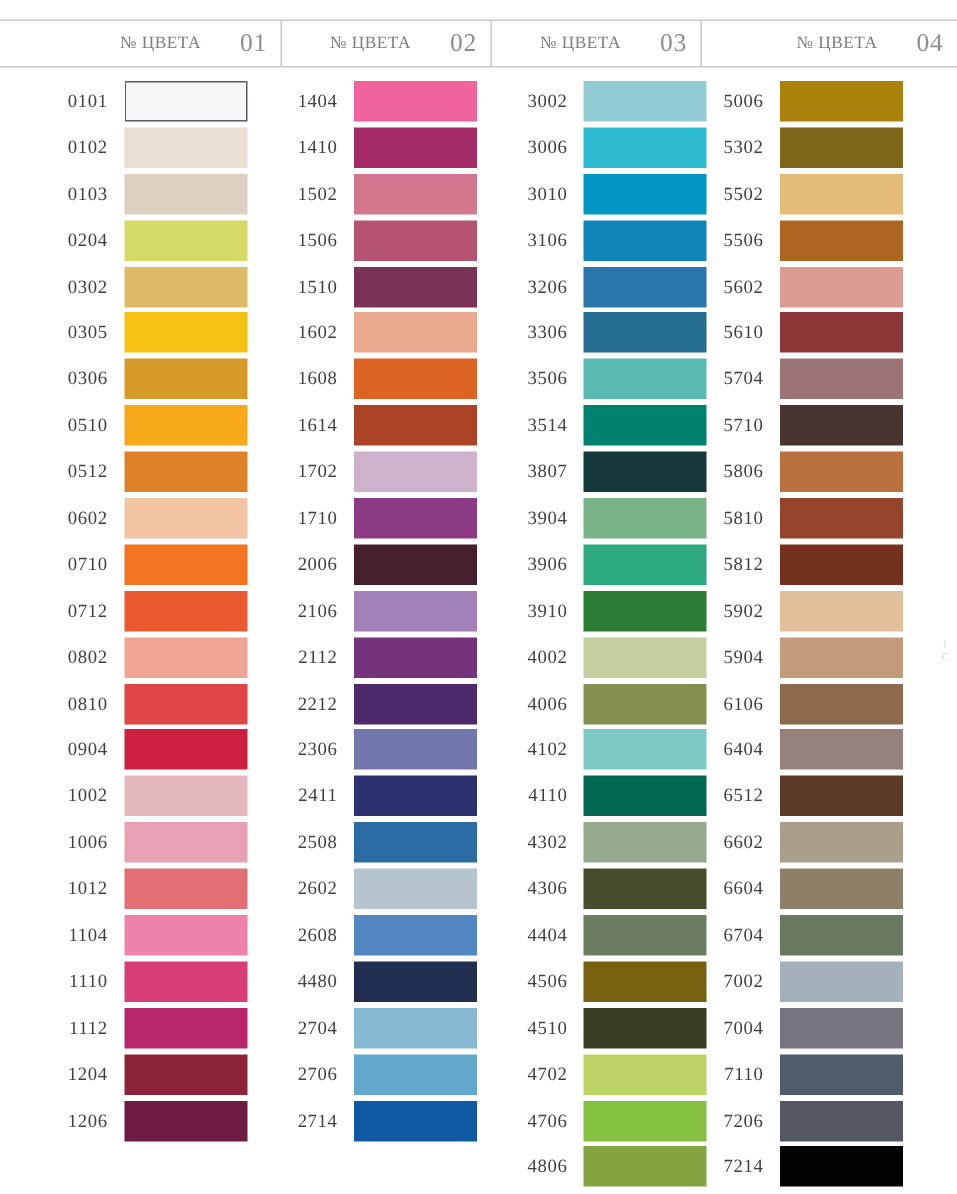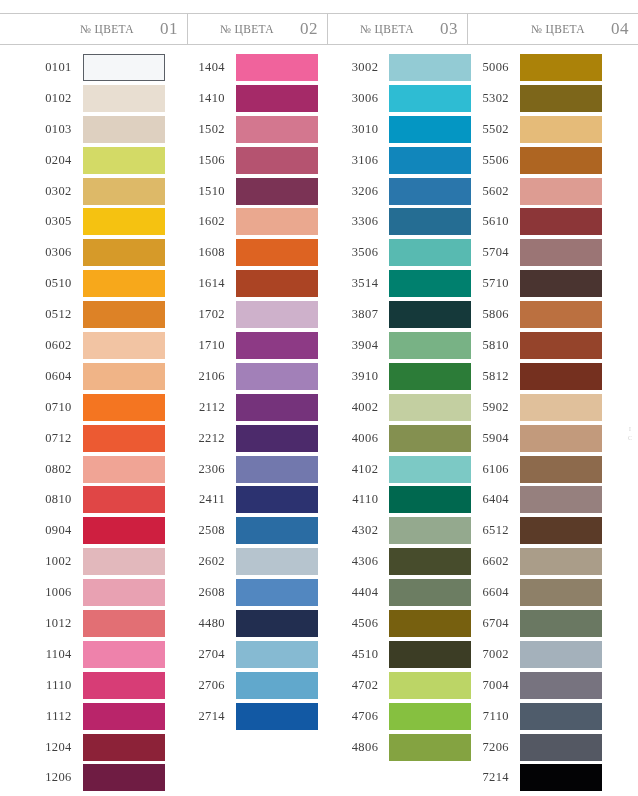--- a/index.html
+++ b/index.html
@@ -165,24 +165,20 @@
         </div>
         <div class="color-row">
           <span class="code">0512</span>
           <div class="swatch" style="background-color: rgb(221, 130, 38);"></div>
         </div>
         <div class="color-row">
           <span class="code">0602</span>
           <div class="swatch" style="background-color: rgb(242, 196, 163);"></div>
         </div>
         <div class="color-row">
-          <span class="code">0604</span>
-          <div class="swatch" style="background-color: rgb(240, 180, 135);"></div>
-        </div>
-        <div class="color-row">
           <span class="code">0710</span>
           <div class="swatch" style="background-color: rgb(244, 117, 33);"></div>
         </div>
         <div class="color-row">
           <span class="code">0712</span>
           <div class="swatch" style="background-color: rgb(236, 90, 50);"></div>
         </div>
         <div class="color-row">
           <span class="code">0802</span>
           <div class="swatch" style="background-color: rgb(240, 164, 149);"></div>
@@ -263,20 +259,24 @@
         </div>
         <div class="color-row">
           <span class="code">1702</span>
           <div class="swatch" style="background-color: rgb(206, 177, 203);"></div>
         </div>
         <div class="color-row">
           <span class="code">1710</span>
           <div class="swatch" style="background-color: rgb(141, 58, 133);"></div>
         </div>
         <div class="color-row">
+          <span class="code">2006</span>
+          <div class="swatch" style="background-color: rgb(68, 32, 47);"></div>
+        </div>
+        <div class="color-row">
           <span class="code">2106</span>
           <div class="swatch" style="background-color: rgb(162, 128, 184);"></div>
         </div>
         <div class="color-row">
           <span class="code">2112</span>
           <div class="swatch" style="background-color: rgb(117, 51, 123);"></div>
         </div>
         <div class="color-row">
           <span class="code">2212</span>
           <div class="swatch" style="background-color: rgb(76, 42, 107);"></div>
@@ -351,20 +351,24 @@
           <span class="code">3514</span>
           <div class="swatch" style="background-color: rgb(0, 128, 110);"></div>
         </div>
         <div class="color-row">
           <span class="code">3807</span>
           <div class="swatch" style="background-color: rgb(21, 57, 58);"></div>
         </div>
         <div class="color-row">
           <span class="code">3904</span>
           <div class="swatch" style="background-color: rgb(120, 178, 133);"></div>
+        </div>
+        <div class="color-row">
+          <span class="code">3906</span>
+          <div class="swatch" style="background-color: rgb(45, 169, 127);"></div>
         </div>
         <div class="color-row">
           <span class="code">3910</span>
           <div class="swatch" style="background-color: rgb(44, 124, 56);"></div>
         </div>
         <div class="color-row">
           <span class="code">4002</span>
           <div class="swatch" style="background-color: rgb(195, 207, 161);"></div>
         </div>
         <div class="color-row">

